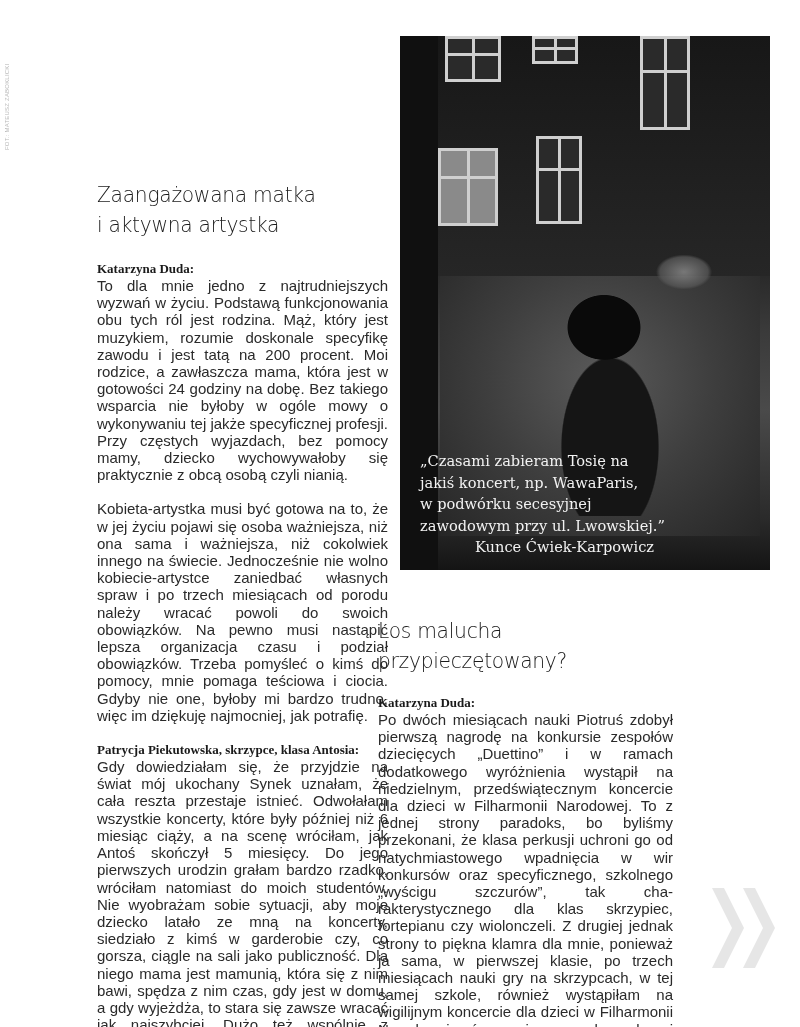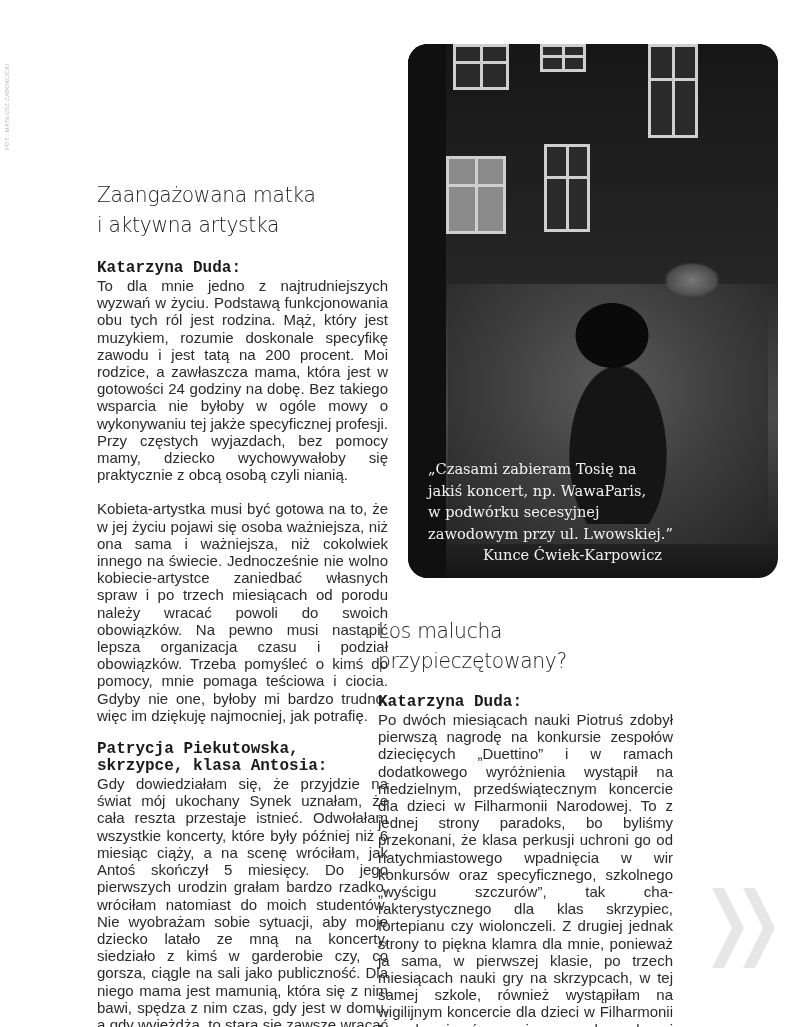--- a/index.html
+++ b/index.html
@@ -19,21 +19,21 @@
     .col-left { position: absolute; left: 97px; top: 180px; width: 291px; }
     .col-right { position: absolute; left: 378px; top: 616px; width: 295px; }
     h1 {
       margin: 0; font-family: "DejaVu Sans", sans-serif; font-weight: 200;
       font-size: 22px; line-height: 30px; color: #1a1a1a; letter-spacing: -0.3px;
       transform: scaleX(0.92); transform-origin: 0 0; white-space: nowrap;
     }
     .col-left h1 { margin-bottom: 20px; }
     .col-right h1 { margin-bottom: 18px; }
     .speaker {
-      font-family: Liberation Mono, monospace; font-weight: bold; font-size: 16px;
+      font-family: Liberation Serif, serif; font-weight: bold; font-size: 13px;
       line-height: 17px; color: #1a1a1a; margin: 0;
     }
     .para {
       font-family: "Liberation Sans", sans-serif; font-size: 15px; line-height: 17.2px;
       color: #2a2a2a; text-align: justify; margin: 0 0 17px 0; hyphens: manual;
     }
     .photo {
       position: absolute; left: 400px; top: 36px; width: 370px; height: 534px;
       background:
         radial-gradient(ellipse 60px 90px at 62% 72%, #0b0b0b 0%, #0b0b0b 60%, transparent 61%),
@@ -87,21 +87,21 @@
     <div>Zaangażowana matka</div>
     <div>i aktywna artystka</div>
   </h1>
   <p class="speaker">Katarzyna Duda:</p>
   <p class="para">To dla mnie jedno z najtrudniejszych wyzwań w życiu. Podstawą funkcjonowania obu tych ról jest rodzina. Mąż, który jest muzykiem, rozumie doskonale specyfi­kę zawodu i jest tatą na 200 procent. Moi rodzice, a za­właszcza mama, która jest w gotowości 24 godziny na dobę. Bez takiego wsparcia nie byłoby w ogóle mowy o wykonywaniu tej jakże specyficznej profesji. Przy czę­stych wyjazdach, bez pomocy mamy, dziecko wychowy­wałoby się praktycznie z obcą osobą czyli nianią.</p>
   <p class="para">Kobieta-artystka musi być gotowa na to, że w jej życiu pojawi się osoba ważniejsza, niż ona sama i ważniej­sza, niż cokolwiek innego na świecie. Jednocześnie nie wolno kobiecie-artystce zaniedbać własnych spraw i po trzech miesiącach od porodu należy wracać powoli do swoich obowiązków. Na pewno musi nastąpić lepsza organizacja czasu i podział obowiązków. Trzeba pomy­śleć o kimś do pomocy, mnie pomaga teściowa i ciocia. Gdyby nie one, byłoby mi bardzo trudno, więc im dzię­kuję najmocniej, jak potrafię.</p>
   <p class="speaker">Patrycja Piekutowska, skrzypce, klasa Antosia:</p>
   <p class="para">Gdy dowiedziałam się, że przyjdzie na świat mój uko­chany Synek uznałam, że cała reszta przestaje istnieć. Odwołałam wszystkie koncerty, które były później niż 6 miesiąc ciąży, a na scenę wróciłam, jak Antoś skończył 5 miesięcy. Do jego pierwszych urodzin grałam bardzo rzadko, wróciłam natomiast do moich studentów. Nie wyobrażam sobie sytuacji, aby moje dziecko latało ze mną na koncerty, siedziało z kimś w garderobie czy, co gorsza, ciągle na sali jako publiczność. Dla niego mama jest mamunią, która się z nim bawi, spędza z nim czas, gdy jest w domu, a gdy wyjeżdża, to stara się zawsze wracać jak najszybciej. Dużo też wspólnie z mężem po­dróżujemy, ale te wyjazdy nie mają nic wspólnego z mo­ja pracą. Antoś do tej pory, a ma w tej chwili 5 lat, był może na trzech czy czterech moich koncertach. Odwie­dził za to 14 krajów. Nie lubię mieszać życia prywatne­go z zawodowym, dziecko powinno mieć normalne dzieciństwo, a nie być częścią zadań artystycznych. Je­go wielką pasją jest rysowanie i dinozaury, o których wie według mnie wszystko!</p>
 </article>
 
-<figure class="photo" style="margin:8px;border-radius:20px;">
+<figure class="photo" style="margin:0;">
   <div class="wall"></div>
   <div class="win" style="left:45px; top:0; width:50px; height:40px;"></div>
   <div class="win" style="left:132px; top:0; width:40px; height:22px;"></div>
   <div class="win" style="left:240px; top:0; width:44px; height:88px;"></div>
   <div class="win lit" style="left:38px; top:112px; width:54px; height:72px;"></div>
   <div class="win" style="left:136px; top:100px; width:40px; height:82px;"></div>
   <div class="ground"></div>
   <div class="people"></div>
   <div class="tree"></div>
   <div class="child"></div>

